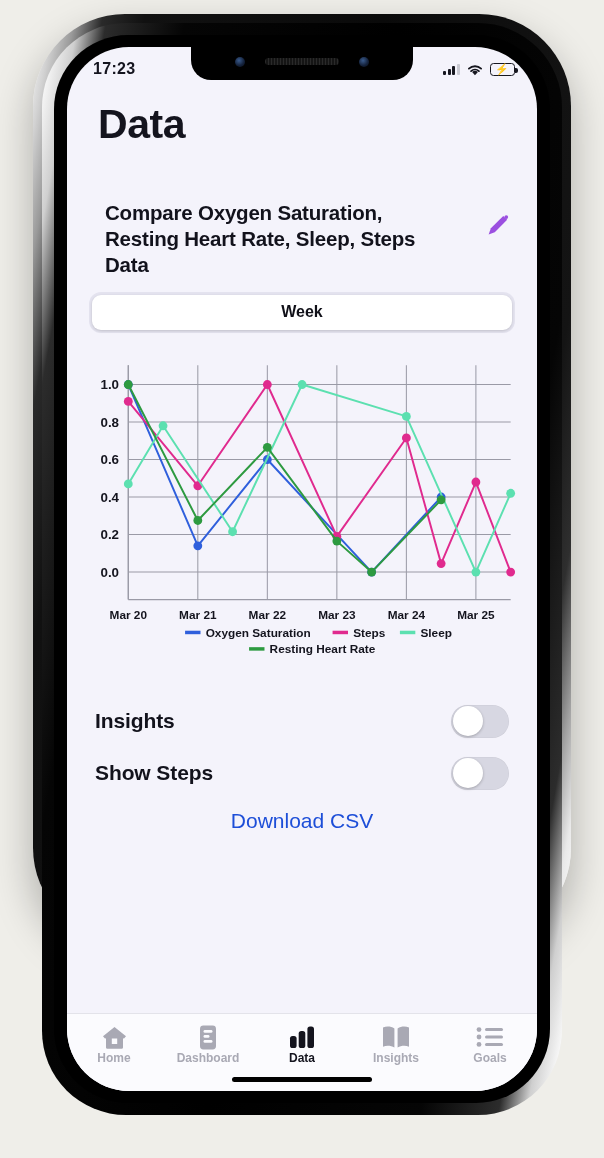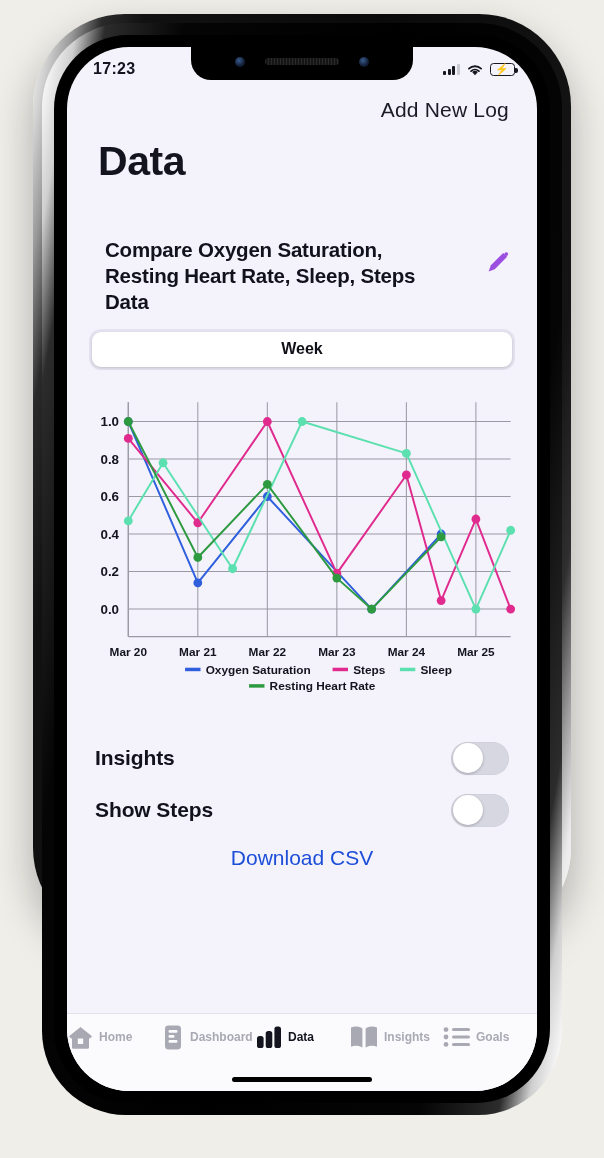--- a/index.html
+++ b/index.html
@@ -110,21 +110,21 @@
   .toggle { width: 58px; height: 33px; border-radius: 17px; background: #d7d7e2; position: relative; box-shadow: inset 0 0 0 .5px rgba(0,0,0,.05); }
   .toggle .knob { position: absolute; left: 1.5px; top: 1.5px; width: 30px; height: 30px; border-radius: 50%; background: #fff; box-shadow: 0 1px 3px rgba(0,0,0,.25); }
   .download { text-align: center; font-size: 21px; color: #1d4ed8; padding-top: 10px; }
 
   
   .tabbar {
     margin-top: auto; height: 78px; background: #fbfbfe;
     border-top: 1px solid #e3e3ea; display: flex; align-items: flex-start;
     padding-top: 9px;
   }
-  .tab { flex: 1; display: flex; flex-direction: row; align-items: center; gap: 5px; }
+  .tab { flex: 1; display: flex; flex-direction: column; align-items: center; }
   .tab-ico { height: 28px; display: flex; align-items: center; justify-content: center; }
   .tab-label { font-size: 12px; font-weight: bold; color: #a9a9b4; }
   .tab.active .tab-label { color: #14141e; }
 </style>
 </head>
 <body>
 
 <div id="stage">
   <div class="phone-outer">
     <div class="phone-mid">
@@ -152,23 +152,20 @@
                 <path d="M5.1 8.1 a5.8 5.8 0 0 1 7.8 0" stroke="#16161f" stroke-width="1.9" fill="none" stroke-linecap="round"></path>
               </svg>
               <span class="batt">
                 <span class="fill"></span><span class="bolt">⚡</span>
               </span>
             </div>
           </div>
 
           <div class="app">
 
-            <div class="topbar">
-              <div class="add-log">Add New Log</div>
-            </div>
 
             <h1 class="page-title">Data</h1>
 
             <div class="card">
               <div class="card-head">
                 <div class="card-title">Compare Oxygen Saturation, Resting Heart Rate, Sleep, Steps Data</div>
                 <svg class="pencil" viewBox="0 0 24 24">
                   <path d="M4.5 19.5 L6.3 14.6 L16.2 4.7 L19.3 7.8 L9.4 17.7 Z" fill="#9b4fe0"></path>
                   <circle cx="18.6" cy="5.6" r="1.5" fill="#9b4fe0"></circle>
                 </svg>

